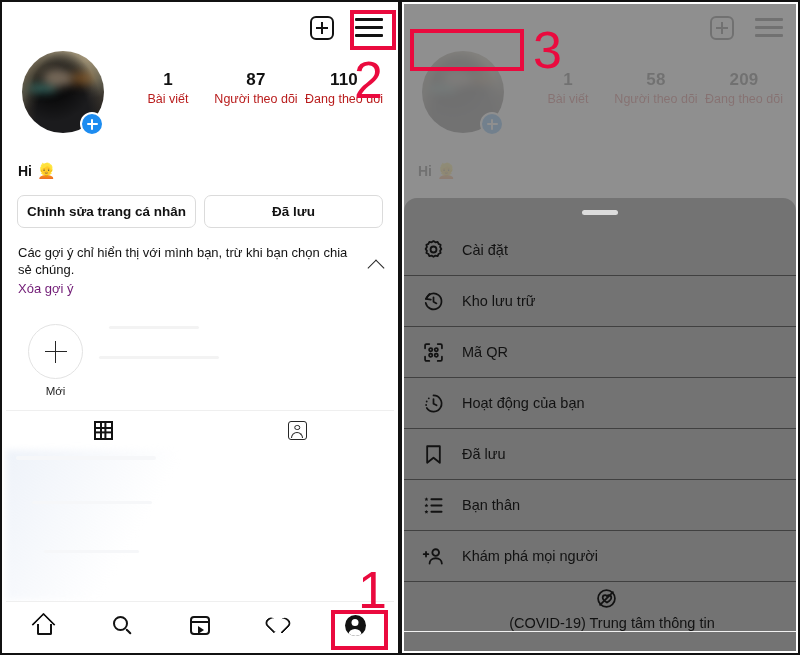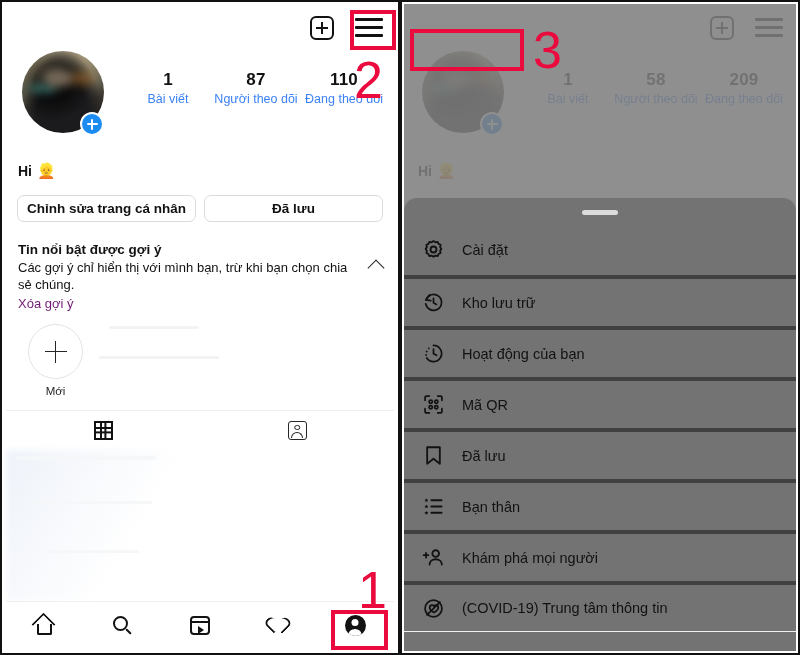--- a/index.html
+++ b/index.html
@@ -33,27 +33,27 @@
   .avatar .smudge2{position:absolute;left:58%;top:26%;width:30%;height:16%;background:rgba(196,120,40,.45);filter:blur(5px);border-radius:40%;}
   .avatar .smudge3{position:absolute;left:26%;top:22%;width:36%;height:22%;background:rgba(225,198,166,.5);filter:blur(5px);border-radius:50%;}
   .avatar-plus{position:absolute;left:76px;top:108px;width:24px;height:24px;border-radius:50%;background:#1d8cf0;border:2.5px solid #fff;box-sizing:border-box;}
   .avatar-plus:before,.avatar-plus:after{content:"";position:absolute;background:#fff;border-radius:1px;}
   .avatar-plus:before{left:4.5px;right:4.5px;top:8.5px;height:2.2px;}
   .avatar-plus:after{top:4.5px;bottom:4.5px;left:8.5px;width:2.2px;}
 
   .stats{position:absolute;left:120px;top:66px;right:8px;display:flex;}
   .stat{flex:1;text-align:center;}
   .stat .num{font-size:17px;font-weight:700;color:#121212;line-height:20px;letter-spacing:.2px;}
-  .stat .lbl{font-size:12.5px;color:#3b82f6;line-height:17px;margin-top:1px;}
+  .stat .lbl{font-size:12.5px;color:#b91c1c;line-height:17px;margin-top:1px;}
 
   .bio{position:absolute;left:14px;top:158px;font-size:14px;color:#121212;font-weight:600;display:flex;align-items:center;gap:5px;}
   .bio .emo{font-size:15px;font-weight:400;}
 
   .btnrow{position:absolute;left:13px;right:13px;top:191px;display:flex;gap:8px;}
-  .pbtn{flex:1;height:27px;border:1px solid #dbdbdb;border-radius:7px;background:#fff;display:flex;align-items:center;justify-content:center;
+  .pbtn{flex:1;height:33px;border:1px solid #dbdbdb;border-radius:7px;background:#fff;display:flex;align-items:center;justify-content:center;
     font-size:13.5px;font-weight:700;color:#121212;box-sizing:border-box;}
 
   .sugg{position:absolute;left:14px;right:14px;top:238px;}
   .sugg-title{font-size:13.5px;font-weight:700;color:#121212;}
   .sugg-desc{font-size:13px;color:#121212;line-height:17px;margin-top:2px;max-width:330px;}
   .sugg-link{font-size:13px;color:#701a75;margin-top:3px;}
   .chevron{position:absolute;right:0;top:20px;width:11px;height:11px;border-left:1.6px solid #262626;border-top:1.6px solid #262626;transform:rotate(45deg);}
 
   .highlights{position:absolute;left:24px;top:320px;}
   .hl-circle{width:55px;height:55px;border-radius:50%;border:1px solid #e3e3e3;display:flex;align-items:center;justify-content:center;box-sizing:border-box;}
@@ -99,22 +99,22 @@
   .ic-profile:before{content:"";position:absolute;left:50%;top:3.6px;transform:translateX(-50%);width:7px;height:7px;border-radius:50%;background:#fff;}
   .ic-profile:after{content:"";position:absolute;left:50%;bottom:-4px;transform:translateX(-50%);width:13px;height:11px;border-radius:50%;background:#fff;}
 
   
   .scrim{position:absolute;inset:0;background:#4a4a4a;}
   .dim{opacity:.33;}
   .sheet{position:absolute;left:0;right:0;bottom:0;top:194px;background:#737373;border-radius:13px 13px 0 0;overflow:hidden;}
   .grabber{position:absolute;left:50%;transform:translateX(-50%);top:12px;width:36px;height:5px;border-radius:3px;background:#dcdcdc;}
   .mlist{position:absolute;left:0;right:0;top:26px;}
   .mitem{position:relative;height:51px;display:flex;align-items:center;padding-left:12px;box-sizing:border-box;}
-  .mitem + .mitem{border-top:4px solid #404040;}
-  .mitem:last-child{border-bottom:1px solid #f1f1f1;}
+  .mitem + .mitem{border-top:1px solid #404040;}
+  .mitem:last-child{border-bottom:1px solid #f1f1f1;flex-direction:column;}
   .mico{width:34px;min-width:34px;height:34px;display:flex;align-items:center;justify-content:center;}
   .mlabel{font-size:14.5px;color:#121212;margin-left:12px;}
 
   svg.ico{display:block;}
 
   
   .annbox{position:absolute;border:4px solid #ea0a3e;box-sizing:border-box;}
   .annnum{position:absolute;color:#ea0a3e;font-size:52px;font-weight:400;line-height:1;font-family:"Liberation Sans",sans-serif;}
 </style>
 </head>
@@ -160,21 +160,20 @@
         <span>Hi</span>
         <span class="emo">👱</span>
       </div>
 
       <div class="btnrow">
         <div class="pbtn">Chỉnh sửa trang cá nhân</div>
         <div class="pbtn">Đã lưu</div>
       </div>
 
       <div class="sugg">
-        <div class="sugg-title">Tin nổi bật được gợi ý</div>
         <div class="sugg-desc">Các gợi ý chỉ hiển thị với mình bạn, trừ khi bạn chọn chia sẻ chúng.</div>
         <div class="sugg-link">Xóa gợi ý</div>
         <div class="chevron"></div>
       </div>
 
       <div class="ghost g1"></div>
       <div class="ghost g2"></div>
 
       <div class="highlights">
         <div class="hl-circle">
@@ -296,53 +295,53 @@
 
           <div class="mitem">
             <div class="mico">
               <svg class="ico" width="23" height="23" viewBox="0 0 24 24" fill="none" stroke="#121212" stroke-width="1.8" stroke-linecap="round" stroke-linejoin="round">
                 <path d="M4.2 9.2A8.3 8.3 0 1 1 3.9 13.4"></path>
                 <polyline points="7.8,4.2 4.0,9.3 9.2,10.0"></polyline>
                 <polyline points="12,7.6 12,12.2 15.1,14.0"></polyline>
               </svg>
             </div>
             <div class="mlabel">Kho lưu trữ</div>
-          </div>
-
-          <div class="mitem">
-            <div class="mico">
-              <svg class="ico" width="23" height="23" viewBox="0 0 24 24" fill="none" stroke="#121212" stroke-width="1.8" stroke-linecap="round" stroke-linejoin="round">
-                <path d="M12 3.6a8.4 8.4 0 1 1-7.0 13.0"></path>
-                <circle cx="4.3" cy="13.6" r=".95" fill="#121212" stroke="none"></circle>
-                <circle cx="4.9" cy="9.9" r=".95" fill="#121212" stroke="none"></circle>
-                <circle cx="7.1" cy="6.6" r=".95" fill="#121212" stroke="none"></circle>
-                <polyline points="12,7.4 12,12.2 15.2,13.9"></polyline>
-              </svg>
-            </div>
-            <div class="mlabel">Hoạt động của bạn</div>
           </div>
 
           <div class="mitem">
             <div class="mico">
               <svg class="ico" width="23" height="23" viewBox="0 0 24 24" fill="none" stroke="#121212" stroke-width="1.8" stroke-linecap="round">
                 <path d="M3.2 7.6V4.6a1.4 1.4 0 0 1 1.4-1.4h3.0"></path>
                 <path d="M16.4 3.2h3.0a1.4 1.4 0 0 1 1.4 1.4v3.0"></path>
                 <path d="M20.8 16.4v3.0a1.4 1.4 0 0 1-1.4 1.4h-3.0"></path>
                 <path d="M7.6 20.8h-3.0a1.4 1.4 0 0 1-1.4-1.4v-3.0"></path>
                 <circle cx="9.1" cy="9.1" r="1.7"></circle>
                   <circle cx="14.9" cy="9.1" r="1.7"></circle>
                 <circle cx="9.1" cy="14.9" r="1.7"></circle>
                   <circle cx="14.9" cy="14.9" r="1.7"></circle>
               </svg>
             </div>
             <div class="mlabel">Mã QR</div>
           </div>
 
           <div class="mitem">
             <div class="mico">
+              <svg class="ico" width="23" height="23" viewBox="0 0 24 24" fill="none" stroke="#121212" stroke-width="1.8" stroke-linecap="round" stroke-linejoin="round">
+                <path d="M12 3.6a8.4 8.4 0 1 1-7.0 13.0"></path>
+                <circle cx="4.3" cy="13.6" r=".95" fill="#121212" stroke="none"></circle>
+                <circle cx="4.9" cy="9.9" r=".95" fill="#121212" stroke="none"></circle>
+                <circle cx="7.1" cy="6.6" r=".95" fill="#121212" stroke="none"></circle>
+                <polyline points="12,7.4 12,12.2 15.2,13.9"></polyline>
+              </svg>
+            </div>
+            <div class="mlabel">Hoạt động của bạn</div>
+          </div>
+
+          <div class="mitem">
+            <div class="mico">
               <svg class="ico" width="23" height="23" viewBox="0 0 24 24" fill="none" stroke="#121212" stroke-width="1.9" stroke-linejoin="round">
                 <path d="M5.4 3.4h13.2v17.2L12 15.4l-6.6 5.2z"></path>
               </svg>
             </div>
             <div class="mlabel">Đã lưu</div>
           </div>
 
           <div class="mitem">
             <div class="mico">
               <svg class="ico" width="23" height="23" viewBox="0 0 24 24" fill="none" stroke="#121212" stroke-width="2.0" stroke-linecap="round">

